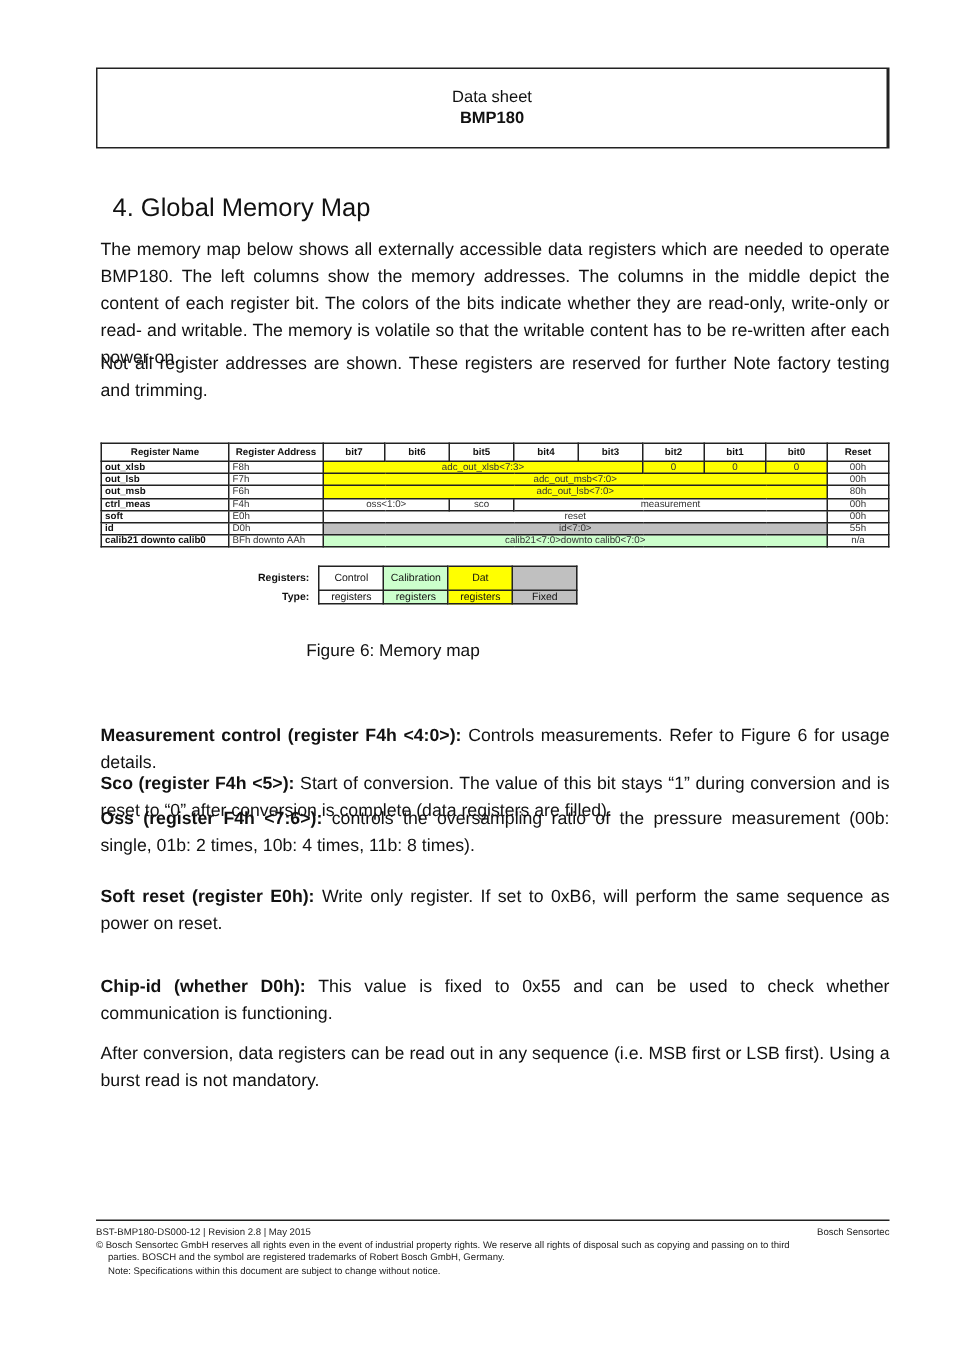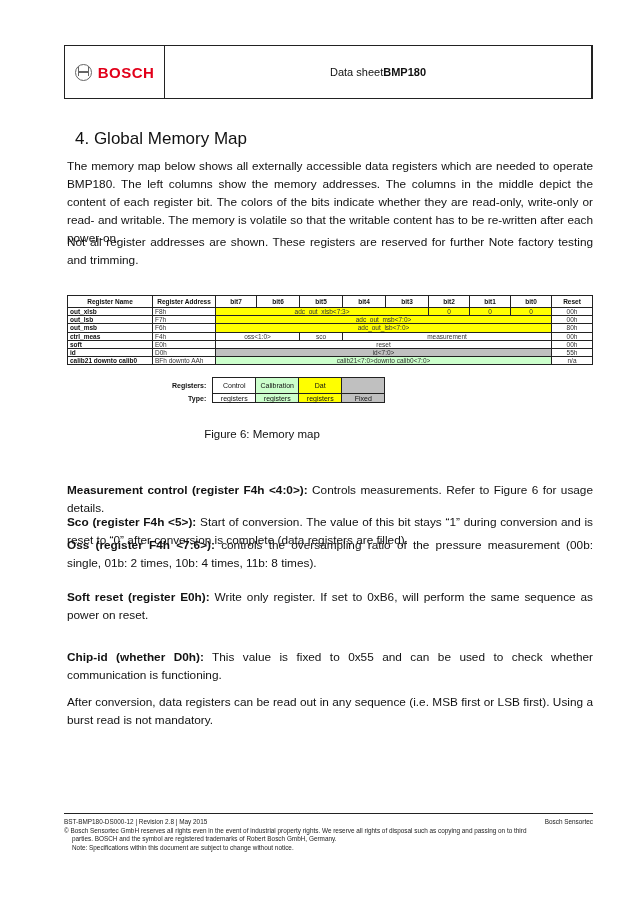--- a/index.html
+++ b/index.html
@@ -3,21 +3,21 @@
 <meta charset="utf-8">
 <style>
   html, body { margin:0; padding:0; background:#fff; }
   body { width:636px; height:900px; position:relative; font-family:"Liberation Sans", sans-serif; color:#111; overflow:hidden; }
   .hdr { position:absolute; left:64px; top:45px; width:529px; height:54px; border:1px solid #222; display:flex; box-sizing:border-box; }
   .hdr .logo { width:99px; border-right:1px solid #222; display:flex; align-items:center; justify-content:center; gap:6px; }
   .hdr .logo .mark { width:17px; height:17px; border:1.5px solid #666; border-radius:50%; position:relative; box-sizing:border-box; }
   .hdr .logo .mark::before { content:""; position:absolute; left:3px; right:3px; top:6.5px; height:1.5px; background:#666; }
   .hdr .logo .mark::after { content:""; position:absolute; left:2px; top:2px; width:9px; height:9px; border-left:1.5px solid #666; border-right:1.5px solid #666; }
   .hdr .logo .word { color:#e2001a; font-weight:bold; font-size:15px; letter-spacing:0.5px; }
-  .hdr .mid { flex:1; border-right:1px solid #222; display:flex; flex-direction:row; align-items:center; justify-content:center; font-size:11px; line-height:14px; }
+  .hdr .mid { flex:1; border-right:1px solid #222; display:flex; flex-direction:column; align-items:center; justify-content:center; font-size:11px; line-height:14px; }
   .hdr .mid .b { font-weight:bold; }
   .hdr .page { width:123px; display:flex; align-items:center; justify-content:center; font-size:12px; }
 
   h1 { position:absolute; left:67px; top:121px; margin:8px; font-size:17px; font-weight:normal; }
   .p { position:absolute; left:67px; width:526px; font-size:11.8px; line-height:18px; text-align:justify; margin:0; }
   .p b { font-weight:bold; }
 
   table.mm { position:absolute; left:67px; top:295px; border-collapse:collapse; font-size:6.5px; }
   table.mm td { border:1px solid #222; height:7.2px; padding:0 2px; line-height:7px; white-space:nowrap; }
   table.mm tr.head td { height:11px; font-weight:bold; text-align:center; }
@@ -38,24 +38,20 @@
   .cap { position:absolute; left:0; width:524px; top:428px; text-align:center; font-size:11.5px; }
 
   .foot-line { position:absolute; left:64px; top:813px; width:529px; height:1px; background:#222; }
   .foot { position:absolute; left:64px; width:529px; font-size:6.4px; line-height:8.5px; color:#222; }
   .foot .right { position:absolute; right:0; top:0; }
 </style>
 </head>
 <body>
 
 <div class="hdr">
-  <div class="logo">
-    <span class="mark"></span>
-    <span class="word">BOSCH</span>
-  </div>
   <div class="mid">
     <span>Data sheet</span>
     <span class="b">BMP180</span>
   </div>
 </div>
 
 <h1>4. Global Memory Map</h1>
 <p class="p" style="top:157px;">The memory map below shows all externally accessible data registers which are needed to operate BMP180. The left columns show the memory addresses. The columns in the middle depict the content of each register bit. The colors of the bits indicate whether they are read-only, write-only or read- and writable. The memory is volatile so that the writable content has to be re-written after each power-on.</p>
 <p class="p" style="top:233px;">Not all register addresses are shown. These registers are reserved for further Note factory testing and trimming.</p>
 

